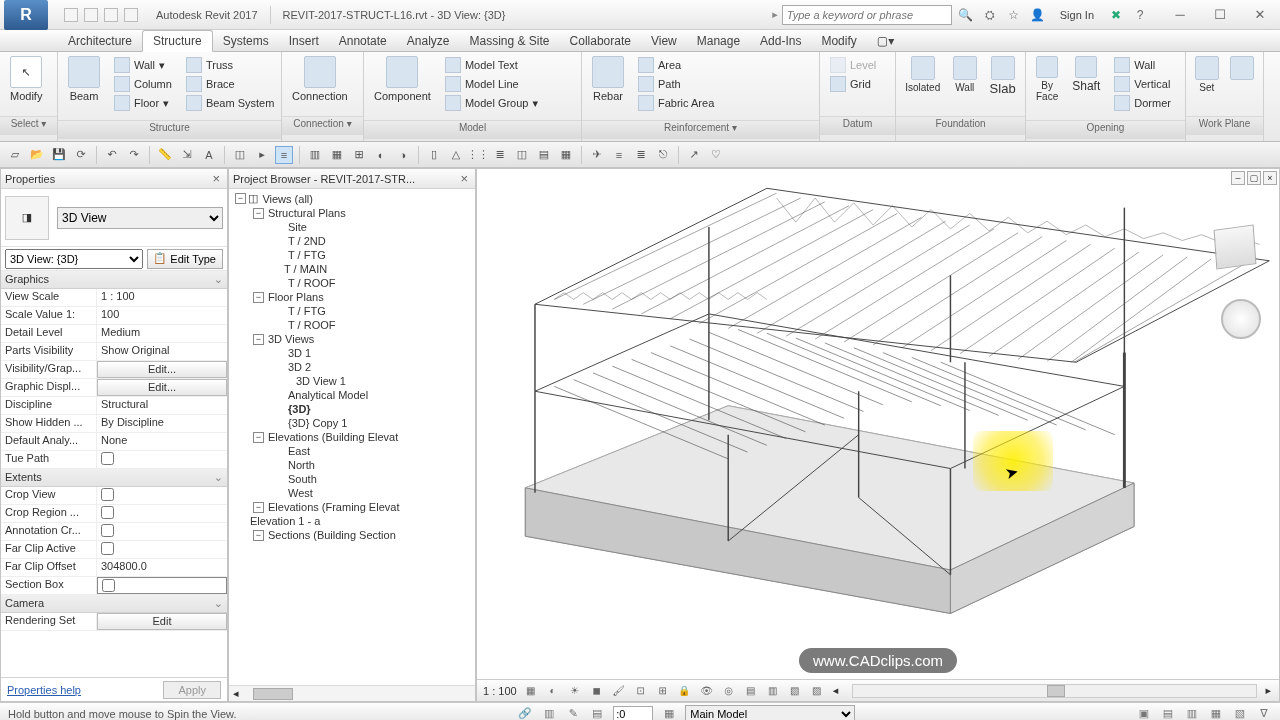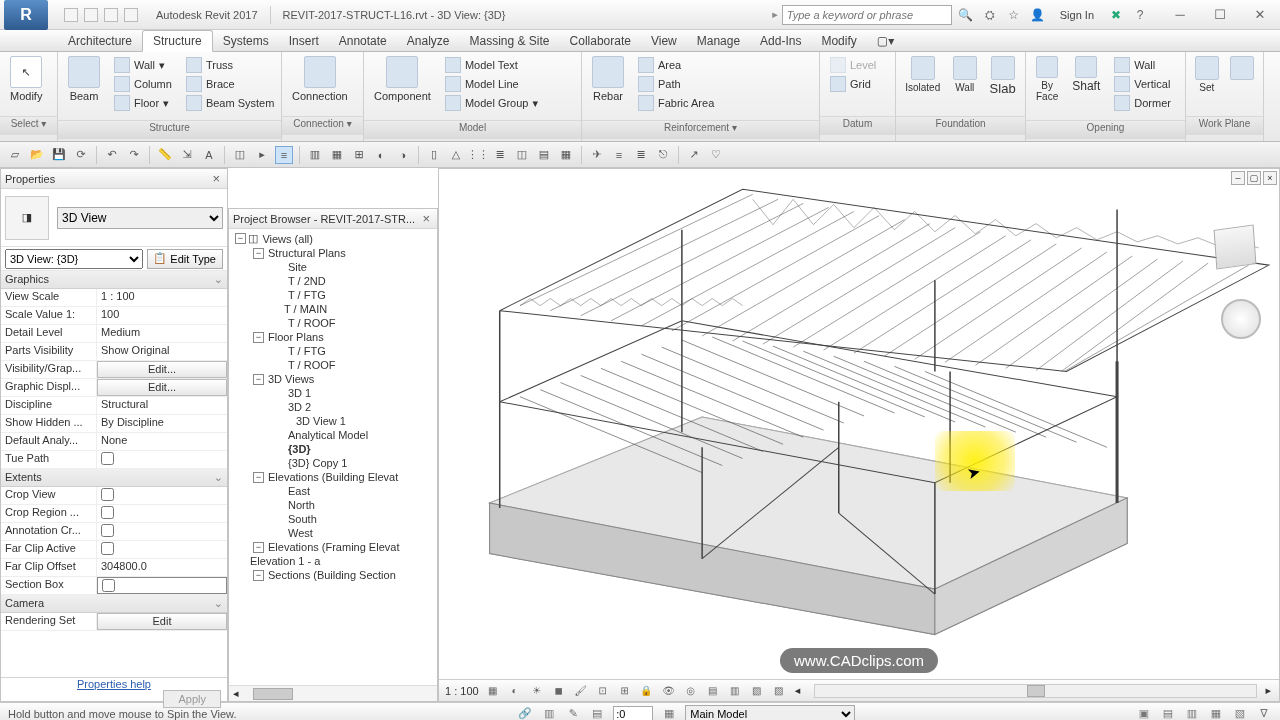--- a/index.html
+++ b/index.html
@@ -54,25 +54,25 @@
 .prop-grid { flex:1; overflow:hidden; position:relative;}
 .prop-grid-inner { overflow-y:auto; height:100%;}
 .pg-section { background:linear-gradient(#f0f0f0,#e4e4e4); padding:2px 4px; font-size:11px; display:flex; border-bottom:1px solid #d0d0d0;}
 .pg-section .chev { margin-left:auto; color:#888;}
 .pg-row { display:flex; height:18px; border-bottom:1px solid #eee; font-size:11px;}
 .pg-key { width:96px; padding:1px 4px; border-right:1px solid #eee; white-space:nowrap; overflow:hidden;}
 .pg-val { flex:1; padding:1px 4px; white-space:nowrap; overflow:hidden;}
 .pg-val.btn { text-align:center; background:linear-gradient(#fff,#e8e8e8); border:1px solid #bbb; margin:0; font-size:11px;}
 .pg-val input[type=checkbox]{ margin:0;}
 .pg-val.inp { border:1px solid #888; background:#fff;}
-.prop-footer { height:24px; border-top:1px solid #d4d4d4; display:flex; align-items:center; padding:0 6px; flex-direction:column;}
+.prop-footer { height:24px; border-top:1px solid #d4d4d4; display:flex; align-items:center; padding:0 6px; gap:6px;}
 .prop-footer a { color:#2a5db0; text-decoration:underline; font-size:11px;}
 .apply-btn { margin-left:auto; padding:2px 14px; border:1px solid #bbb; background:#eee; color:#999; font-size:11px;}
 
-.browser { width:210px;margin-top:40px;}
+.browser { width:248px;}
 .tree { flex:1; overflow:auto; padding:2px 0; font-size:11px;}
 .tnode { white-space:nowrap; padding:1px 0 1px 4px; display:flex; align-items:center; gap:2px;}
 .tnode .tw { display:inline-block; }
 .twist { width:11px;height:11px;border:1px solid #888; display:inline-flex;align-items:center;justify-content:center;font-size:9px;line-height:1;color:#444;background:#fff;}
 .tnode.sel > .tlabel { font-weight:bold;}
 .tlabel { padding:0 2px;}
 .tree-scroll-h { height:16px; border-top:1px solid #ddd; background:#f4f4f4; display:flex; align-items:center;}
 .tree-scroll-h .thumb{ width:40px;height:12px;background:#ccc;margin-left:10px;border:1px solid #aaa;}
 
 .viewport { flex:1; position:relative; border:1px solid #c4c4c4; background:#fff; overflow:hidden;}

